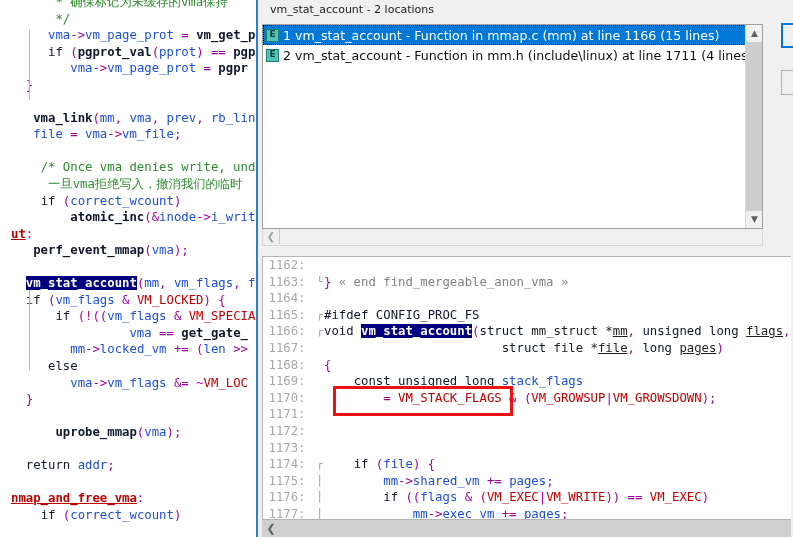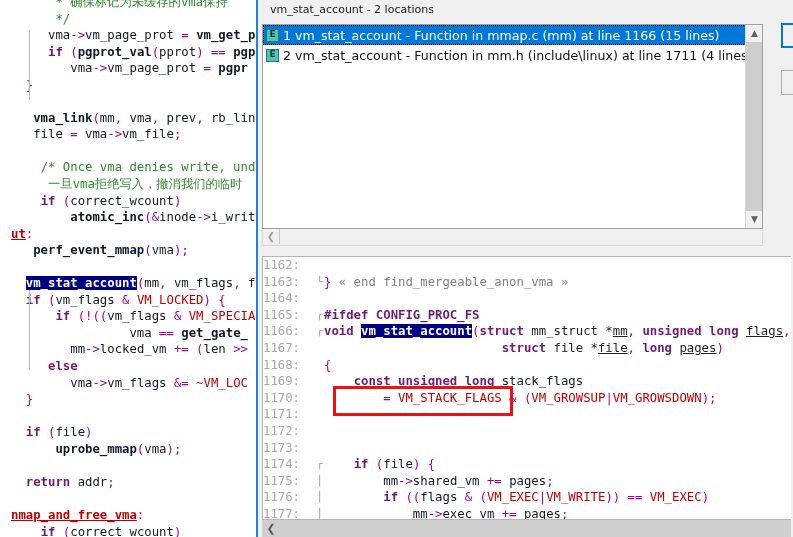--- a/index.html
+++ b/index.html
@@ -25,23 +25,23 @@
     width: 420px;
   }
   .cline {
     font-family: "DejaVu Sans Mono", monospace;
     font-size: 12.3px;
     line-height: 16.55px;
     white-space: pre;
     height: 16.55px;
     color: #1f1f1f;
   }
-  .kw   { color: #701a75; font-weight: bold; }
+  .kw   { color: #0f172a; font-weight: normal; }
   .fn   { color: #0f172a; font-weight: bold; }
-  .var  { color: #0f172a; }
+  .var  { color: #1d4ed8; }
   .mac  { color: #c00000; }
   .pun  { color: #a000a0; }
   .cmt  { color: #2e8b2e; }
   .lbl  { color: #c00000; font-weight: bold; text-decoration: underline; }
   .sel  { background: #000080; color: #ffffff; font-weight: bold; }
   .gray { color: #808080; }
 
   
   .guide {
     position: absolute;
@@ -172,21 +172,21 @@
     display: flex;
     height: 16.6px;
     line-height: 16.6px;
     font-family: "DejaVu Sans Mono", monospace;
     font-size: 12.3px;
     white-space: pre;
   }
   .pnum {
     flex: 0 0 auto;
     width: 52px;
-    text-align: left;
+    text-align: center;
     padding-right: 4px;
     color: #a8a8a8;
   }
   .pfold {
     flex: 0 0 auto;
     width: 9px;
     color: #909090;
     font-size: 10px;
     text-align: center;
   }
@@ -259,21 +259,20 @@
         <div class="cline"></div>
         <div class="cline"><span>  </span><span class="sel">vm_stat_account</span><span class="pun">(</span><span class="var">mm</span><span class="pun">, </span><span class="var">vm_flags</span><span class="pun">, </span><span class="var">fi</span></div>
         <div class="cline"><span>  </span><span class="kw">if</span><span class="pun"> (</span><span class="var">vm_flags</span><span class="pun"> &amp; </span><span class="mac">VM_LOCKED</span><span class="pun">) {</span></div>
         <div class="cline"><span>      </span><span class="kw">if</span><span class="pun"> (!((</span><span class="var">vm_flags</span><span class="pun"> &amp; </span><span class="mac">VM_SPECIAL</span></div>
         <div class="cline"><span>                </span><span class="var">vma</span><span class="pun"> == </span><span class="fn">get_gate_</span></div>
         <div class="cline"><span>        </span><span class="var">mm</span><span class="pun">-&gt;</span><span class="var">locked_vm</span><span class="pun"> += (</span><span class="var">len</span><span class="pun"> &gt;&gt;</span></div>
         <div class="cline"><span>     </span><span class="kw">else</span></div>
         <div class="cline"><span>        </span><span class="var">vma</span><span class="pun">-&gt;</span><span class="var">vm_flags</span><span class="pun"> &amp;= ~</span><span class="mac">VM_LOC</span></div>
         <div class="cline"><span>  </span><span class="pun">}</span></div>
         <div class="cline"></div>
-        <div class="cline"><span>  </span><span class="kw">if</span><span class="pun"> (</span><span class="var">file</span><span class="pun">)</span></div>
         <div class="cline"><span>      </span><span class="fn">uprobe_mmap</span><span class="pun">(</span><span class="var">vma</span><span class="pun">);</span></div>
         <div class="cline"></div>
         <div class="cline"><span>  </span><span class="kw">return</span><span class="pun"> </span><span class="var">addr</span><span class="pun">;</span></div>
         <div class="cline"></div>
         <div class="cline"><span class="lbl">nmap_and_free_vma</span><span class="pun">:</span></div>
         <div class="cline"><span>    </span><span class="kw">if</span><span class="pun"> (</span><span class="var">correct_wcount</span><span class="pun">)</span></div>
       </div>
     <div class="guide" style="left:18px; top:30px; height:70px;"></div>
     <div class="guide" style="left:18px; top:290px; height:80px;"></div>
   </div>

